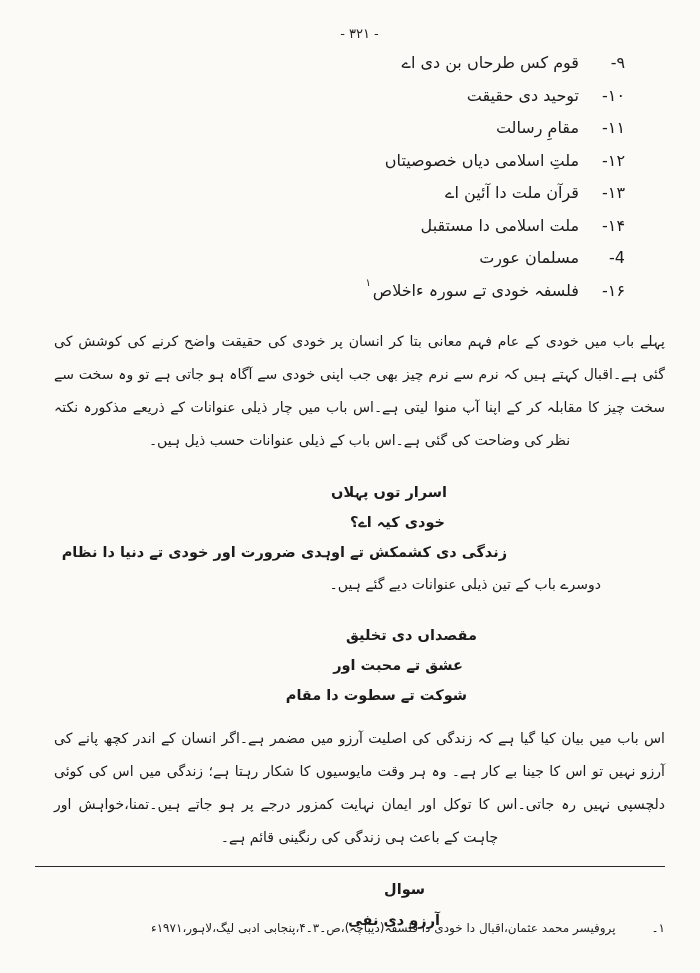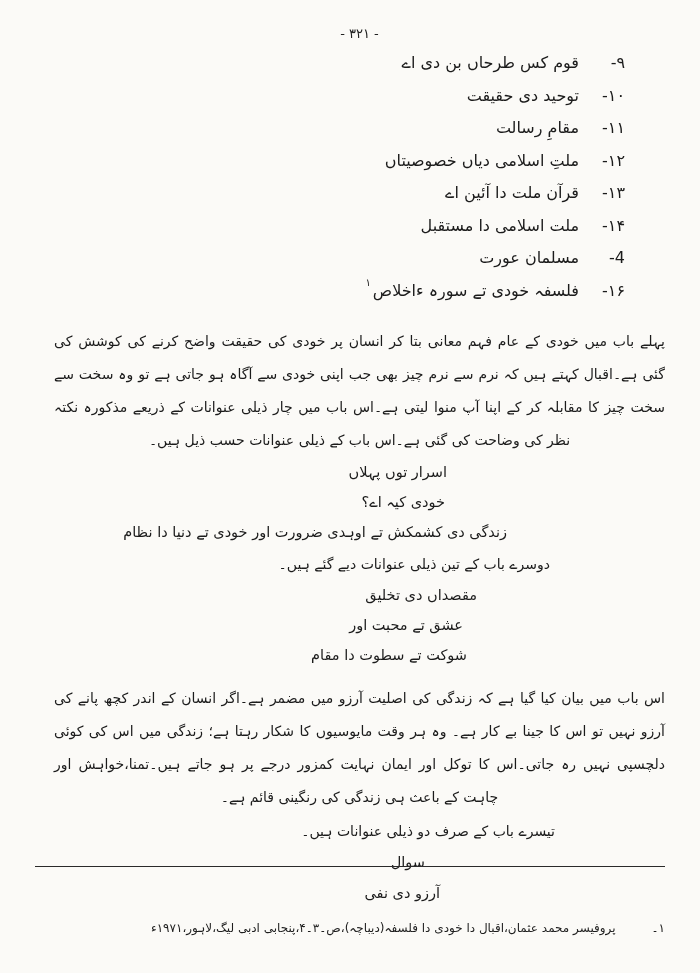--- a/index.html
+++ b/index.html
@@ -52,37 +52,37 @@
     top: -4px;
     margin-right: 2px;
   }
   .para {
     margin: 12px 0 0 0;
     font-size: 14px;
     line-height: 33px;
     text-align: justify;
     text-align-last: center;
   }
-  .subgroup { margin-top: 0; }
+  .subgroup { margin-top: 20px; font-weight: bold; }
   .subhead {
     font-size: 14.5px;
     line-height: 30px;
     white-space: nowrap;
   }
   .intro-line {
     font-size: 14px;
     line-height: 31px;
     margin-top: 2px;
     white-space: nowrap;
   }
   .sub3 { line-height: 31px; }
   .ind-218 { margin-right: 218px; }
   .ind-220 { margin-right: 220px; }
   .ind-158 { margin-right: 158px; }
-  .ind-115 { margin-right: 115px; }
+  .ind-115 { margin-right: 64px; }
   .ind-188 { margin-right: 188px; }
   .ind-202 { margin-right: 202px; }
   .ind-198 { margin-right: 198px; }
   .ind-110 { margin-right: 110px; }
   .ind-240 { margin-right: 240px; }
   .ind-225 { margin-right: 225px; }
   .footnote-area {
     position: absolute;
     left: 35px;
     right: 35px;
@@ -160,21 +160,20 @@
     <div class="intro-line ind-115">دوسرے باب کے تین ذیلی عنوانات دیے گئے ہیں۔</div>
 
     <div class="subgroup">
       <div class="subhead ind-188">مقصداں دی تخلیق</div>
       <div class="subhead ind-202">عشق تے محبت اور</div>
       <div class="subhead ind-198">شوکت تے سطوت دا مقام</div>
     </div>
 
     <p class="para">اس باب میں بیان کیا گیا ہے کہ زندگی کی اصلیت آرزو میں مضمر ہے۔اگر انسان کے اندر کچھ پانے کی آرزو نہیں تو اس کا جینا بے کار ہے۔ وہ ہر وقت مایوسیوں کا شکار رہتا ہے؛ زندگی میں اس کی کوئی دلچسپی نہیں رہ جاتی۔اس کا توکل اور ایمان نہایت کمزور درجے پر ہو جاتے ہیں۔تمنا،خواہش اور چاہت کے باعث ہی زندگی کی رنگینی قائم ہے۔</p>
 
-    <div class="intro-line ind-110">تیسرے باب کے صرف دو ذیلی عنوانات ہیں۔</div>
 
     <div class="subgroup">
       <div class="subhead sub3 ind-240">سوال</div>
       <div class="subhead sub3 ind-225">آرزو دی نفی</div>
     </div>
 
   </div>
 
   <div class="footnote-area">
     <div class="fn-rule"></div>

